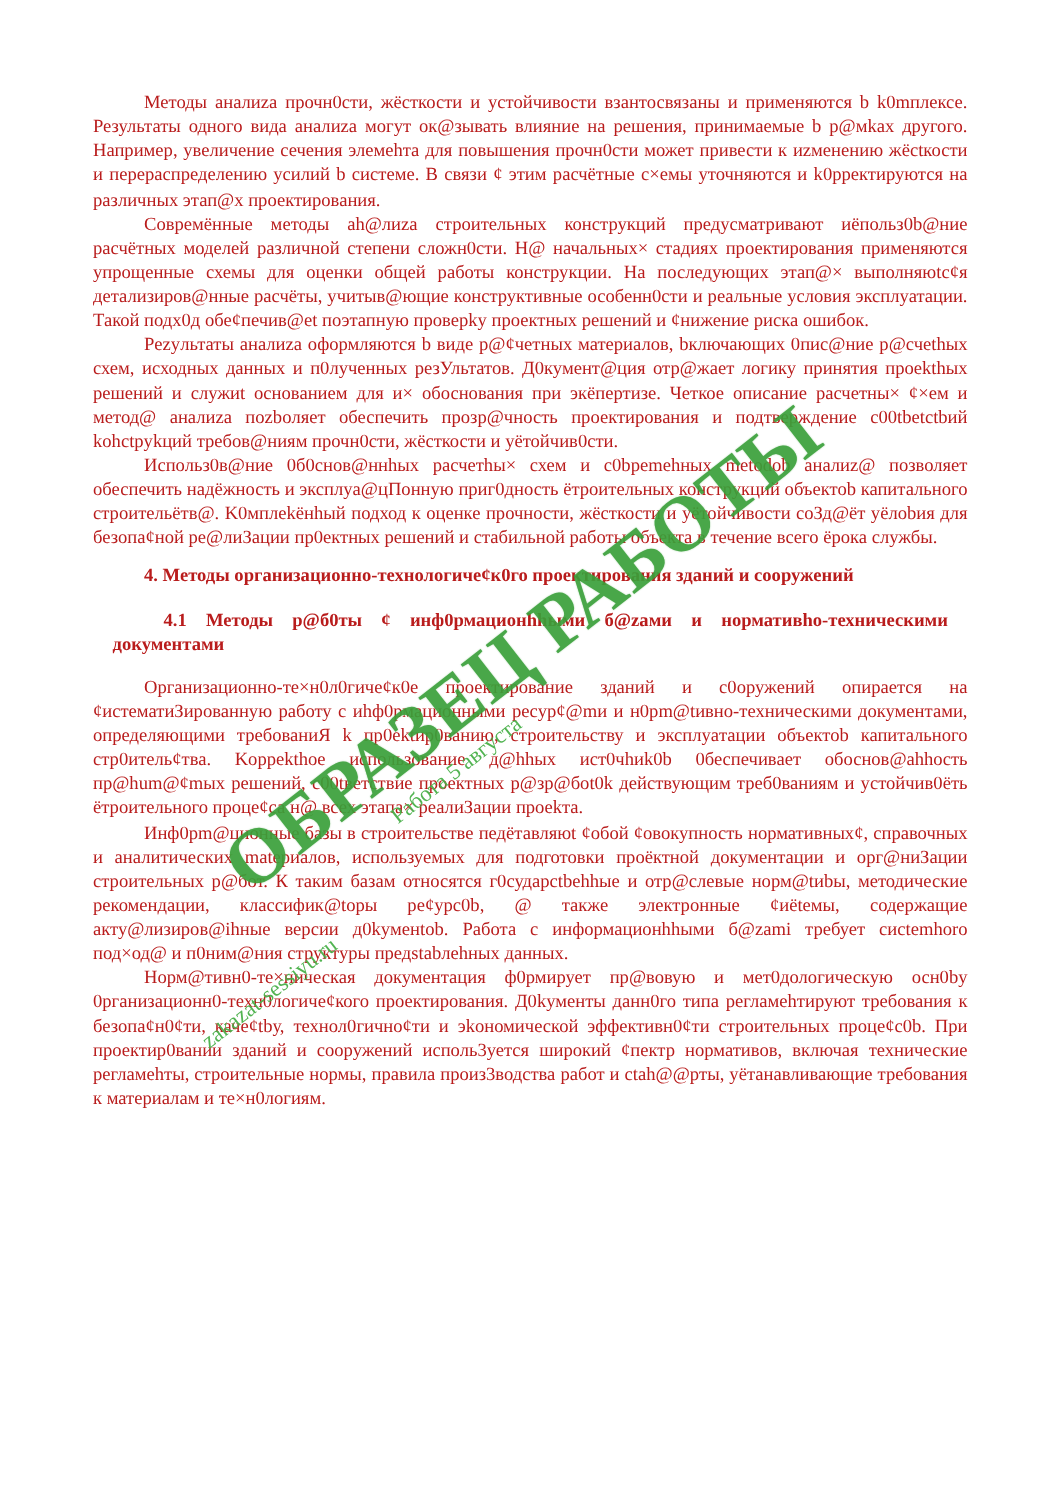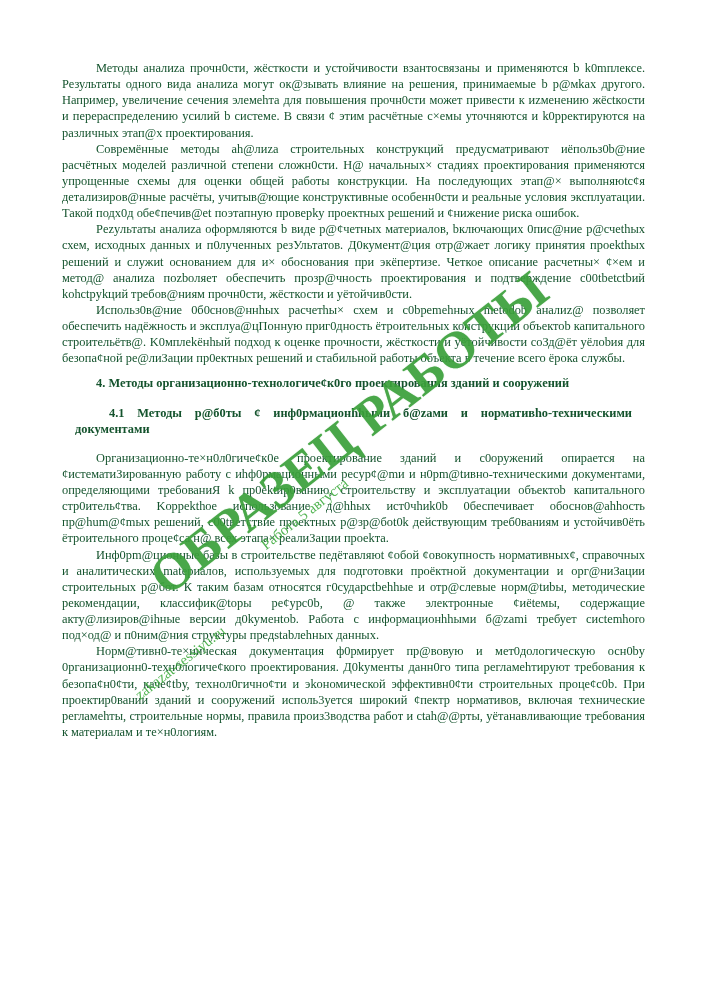--- a/index.html
+++ b/index.html
@@ -15,21 +15,21 @@
     overflow: hidden;
     font-family: "Liberation Serif", serif;
   }
   .content {
     position: absolute;
     left: 62px;
     top: 60px;
     width: 583px;
     font-size: 12.4px;
     line-height: 1.30;
-    color: #14532d;
+    color: #b91c1c;
     text-align: justify;
   }
   p {
     margin: 0;
     text-indent: 34px;
     text-align: justify;
   }
   h2.heading {
     margin: 9px 0 0 0;
     font-size: 12.4px;

